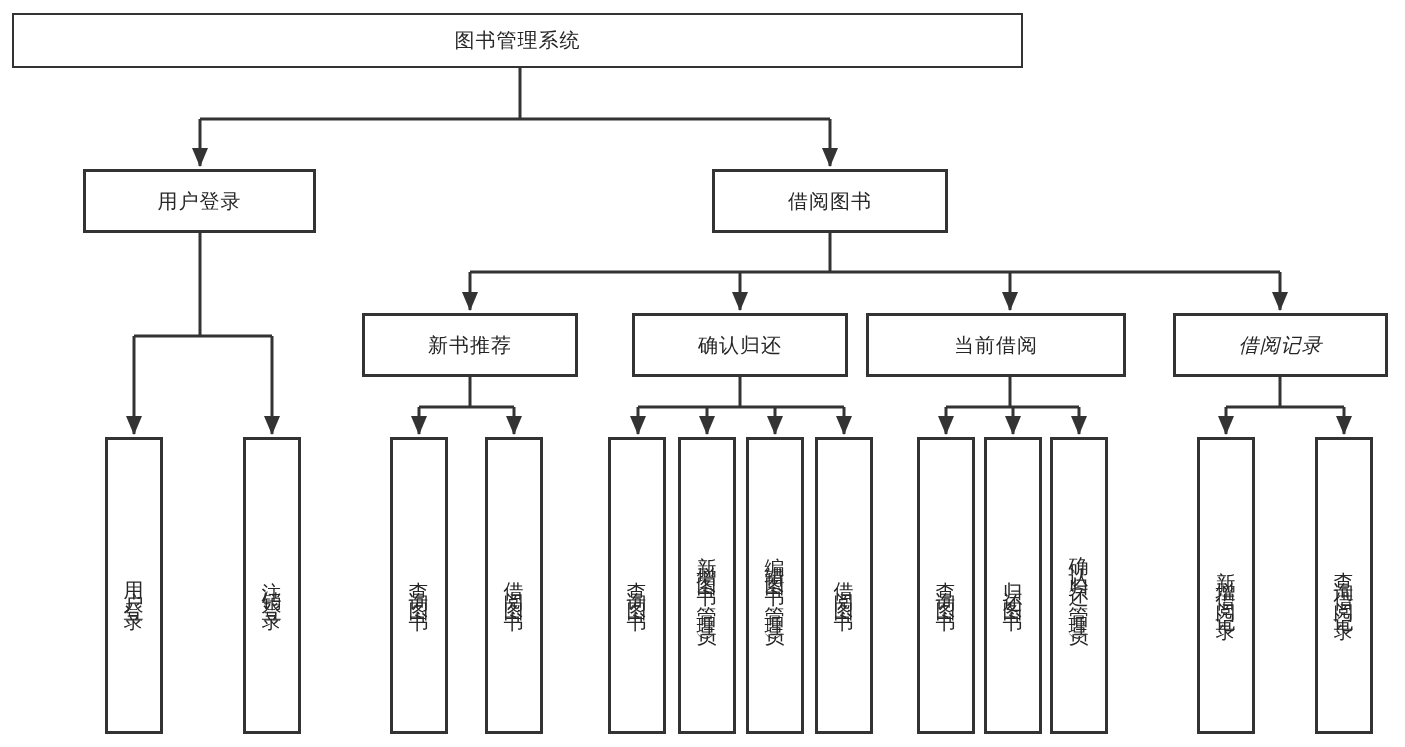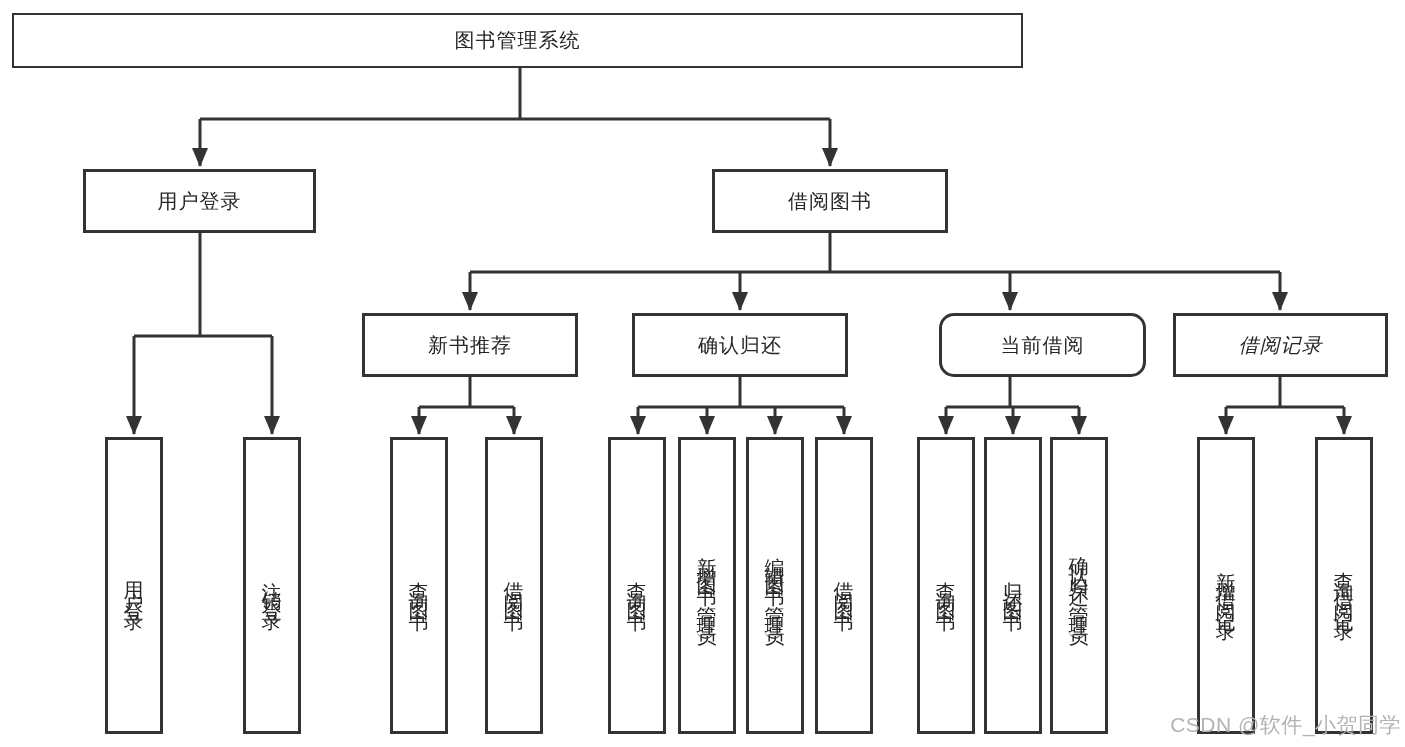--- a/index.html
+++ b/index.html
@@ -133,21 +133,21 @@
   <div class="node" style="left:712px; top:169px; width:236px; height:64px;">
     <span class="lbl">借阅图书</span>
   </div>
 
   <div class="node" style="left:362px; top:313px; width:216px; height:64px;">
     <span class="lbl">新书推荐</span>
   </div>
   <div class="node" style="left:632px; top:313px; width:216px; height:64px;">
     <span class="lbl">确认归还</span>
   </div>
-  <div class="node" style="left:939px; top:313px; width:207px; height:64px;border-radius:15px;">
+  <div class="node" style="left:866px; top:313px; width:260px; height:64px;">
     <span class="lbl">当前借阅</span>
   </div>
   <div class="node" style="left:1173px; top:313px; width:215px; height:64px;font-style:italic;">
     <span class="lbl">借阅记录</span>
   </div>
 
   <div class="node leaf" style="left:105px; top:437px;">
     <span class="vlbl">用户登录</span>
   </div>
   <div class="node leaf" style="left:243px; top:437px;">
@@ -184,15 +184,14 @@
     <span class="vlbl">确认归还（管理员）</span>
   </div>
 
   <div class="node leaf" style="left:1197px; top:437px;">
     <span class="vlbl">新增借阅记录</span>
   </div>
   <div class="node leaf" style="left:1315px; top:437px;">
     <span class="vlbl">查询借阅记录</span>
   </div>
 
-  <div class="watermark">CSDN @软件_小贺同学</div>
 
 </div>
 
 </body></html>

